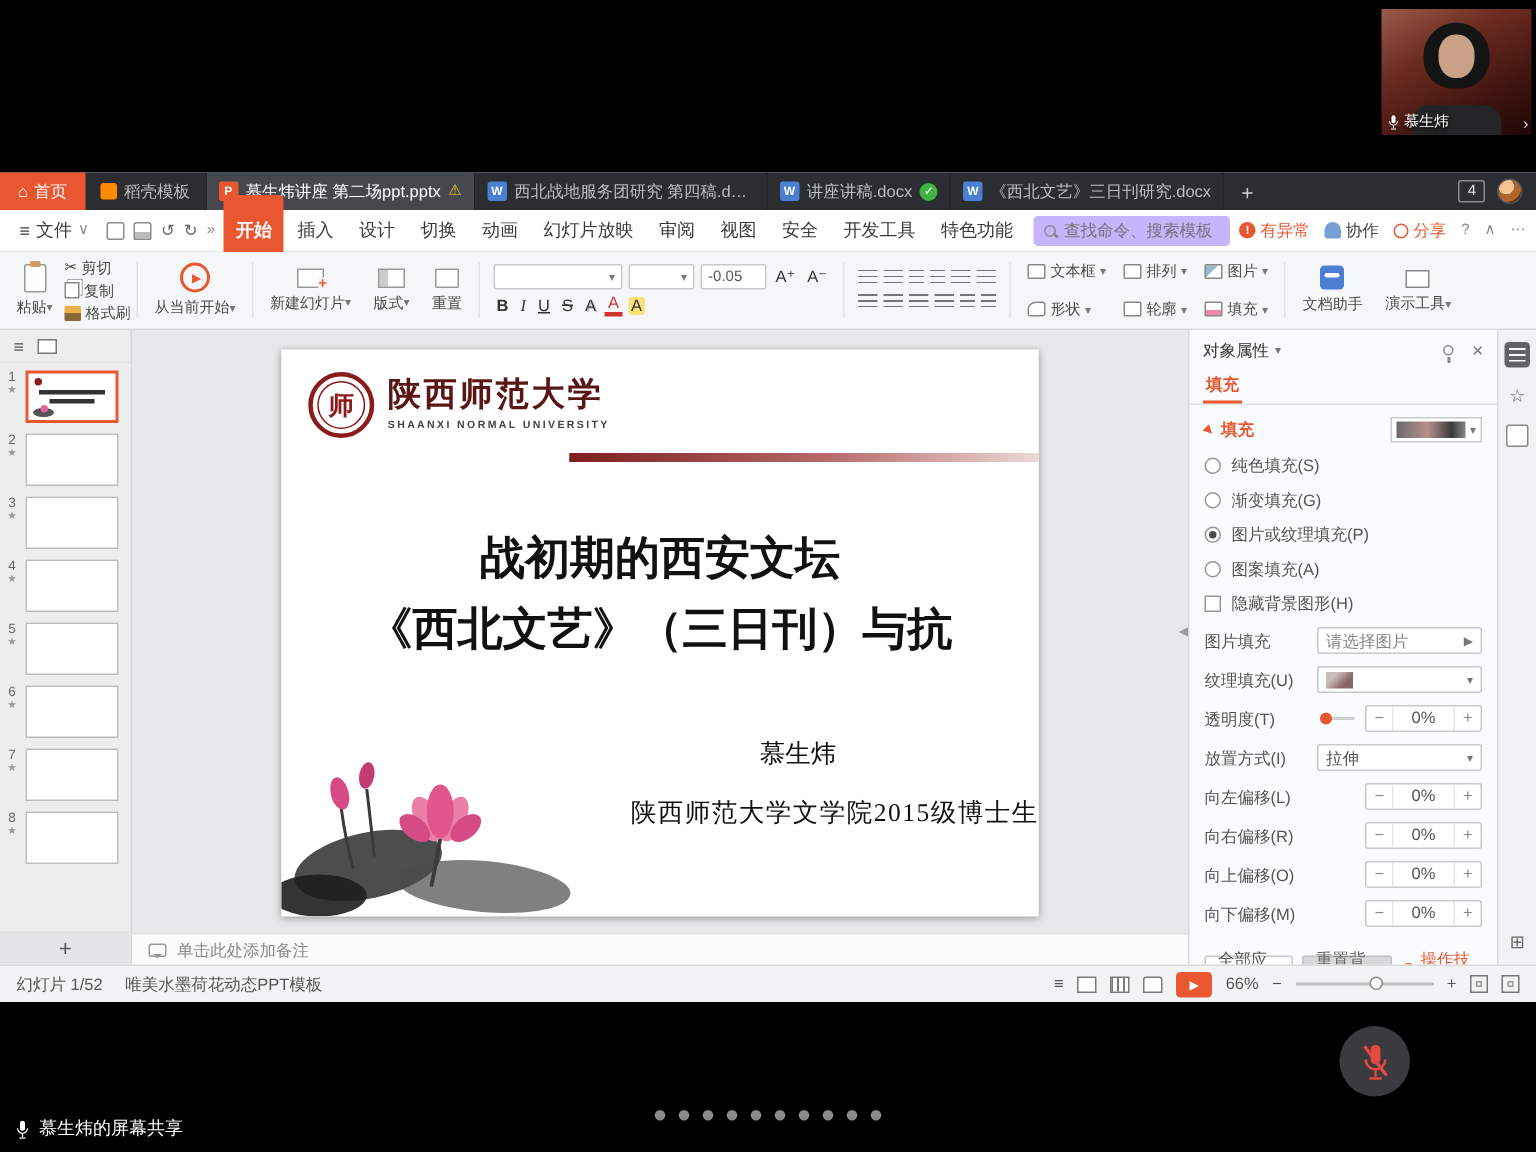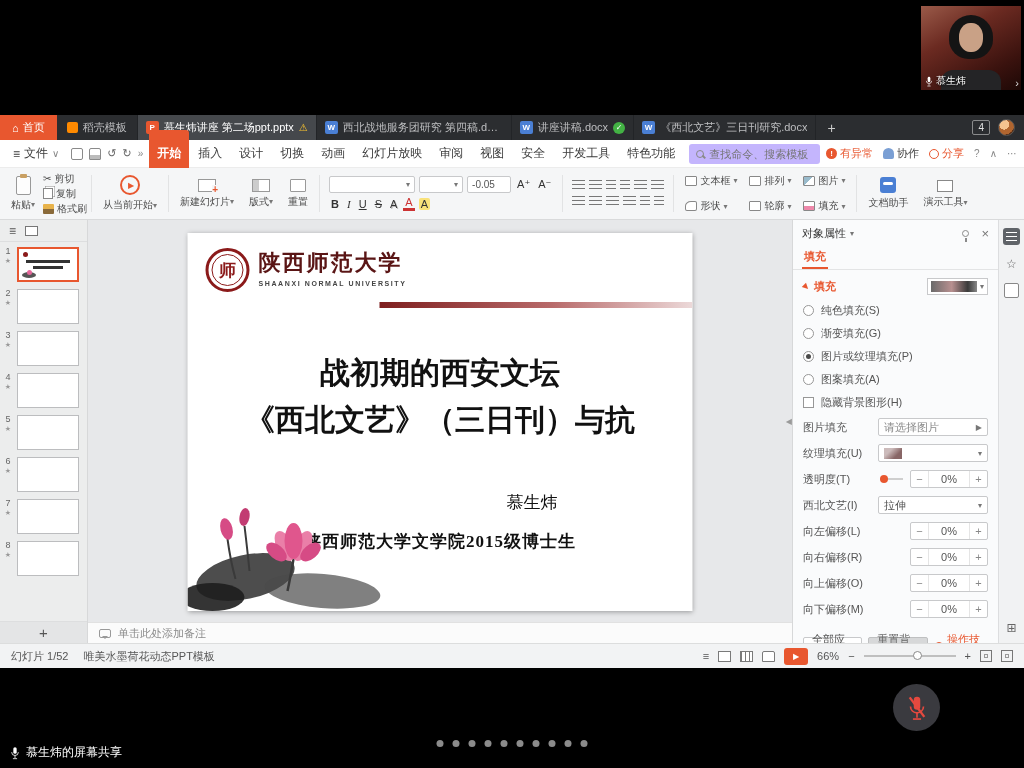--- a/index.html
+++ b/index.html
@@ -131,21 +131,21 @@
   .s-logo::after { content:""; position:absolute; inset:3px; border:1px solid #8b1a1a; border-radius:50%; }
   .s-univ { margin-left:9px; }
   .s-univ-cn { font-family:"Liberation Serif",serif; font-weight:bold; font-size:22px; color:#5a1515; letter-spacing:2px; }
   .s-univ-en { font-size:7px; font-weight:bold; color:#444; letter-spacing:1.6px; margin-top:2px; }
   .s-motto { margin-left:auto; text-align:center; padding-top:8px; }
   .s-motto-cn { font-family:"Liberation Serif",serif; font-weight:bold; font-size:15px; color:#7d2b2b; letter-spacing:3px; }
   .s-motto-en { font-size:6.5px; color:#999; letter-spacing:1px; margin-top:2px; }
   .s-bar { margin:10px 0 0 38%; height:6px; background:linear-gradient(90deg,#7e1e1e,#b86a6a 55%,#ecd9d9); }
   .s-title { margin-top:42px; text-align:center; font-family:"Liberation Serif",serif; font-weight:bold; font-size:30px; color:#111; line-height:1.55; }
   .s-author { margin-top:48px; text-align:center; position:relative; left:92px; font-family:"Liberation Serif",serif; font-size:17px; color:#111; }
-  .s-affil { margin-top:16px; text-align:center; font-family:"Liberation Serif",serif; font-weight:bold; font-size:17px; color:#111; letter-spacing:1px; }
+  .s-affil { margin-top:16px; text-align:right; font-family:"Liberation Serif",serif; font-weight:normal; font-size:17px; color:#111; letter-spacing:1px; }
   .s-lotus { position:absolute; left:0; bottom:0; width:235px; height:112px; }
 
   .notesbar { flex:0 0 21px; background:#fbfbfb; border-top:1px solid #e1e1e1; display:flex; align-items:center; gap:7px; padding:0 11px; font-size:11px; color:#8a8a8a; }
   .bubble { width:12px; height:9px; border:1px solid #999; border-radius:2px; position:relative; flex:0 0 12px; }
   .bubble::after { content:""; position:absolute; left:2px; bottom:-5px; border:3px solid transparent; border-top-color:#999; }
 
   
   .props { width:206px; background:#fafbfc; border-left:1px solid #d7d8d9; display:flex; flex-direction:column; font-size:11px; color:#555; }
   .pp-head { flex:0 0 26px; display:flex; align-items:center; gap:4px; padding:0 9px; color:#333; }
   .pp-spacer { flex:1; }
@@ -623,21 +623,21 @@
             <div class="tslider">
                 <span class="tknob"></span>
               </div>
             <div class="stepper">
               <span class="s-btn">−</span>
               <span class="s-val">0%</span>
               <span class="s-btn">+</span>
             </div>
           </div>
           <div class="frow">
-            <span class="flab">西北文艺(I)</span>
+            <span class="flab">放置方式(I)</span>
             <div class="valbox">
               <span style="color:#555">拉伸</span>
               <span class="dd">▾</span>
             </div>
           </div>
           <div class="frow">
             <span class="flab">向左偏移(L)</span>
             <div class="stepper">
               <span class="s-btn">−</span>
               <span class="s-val">0%</span>

